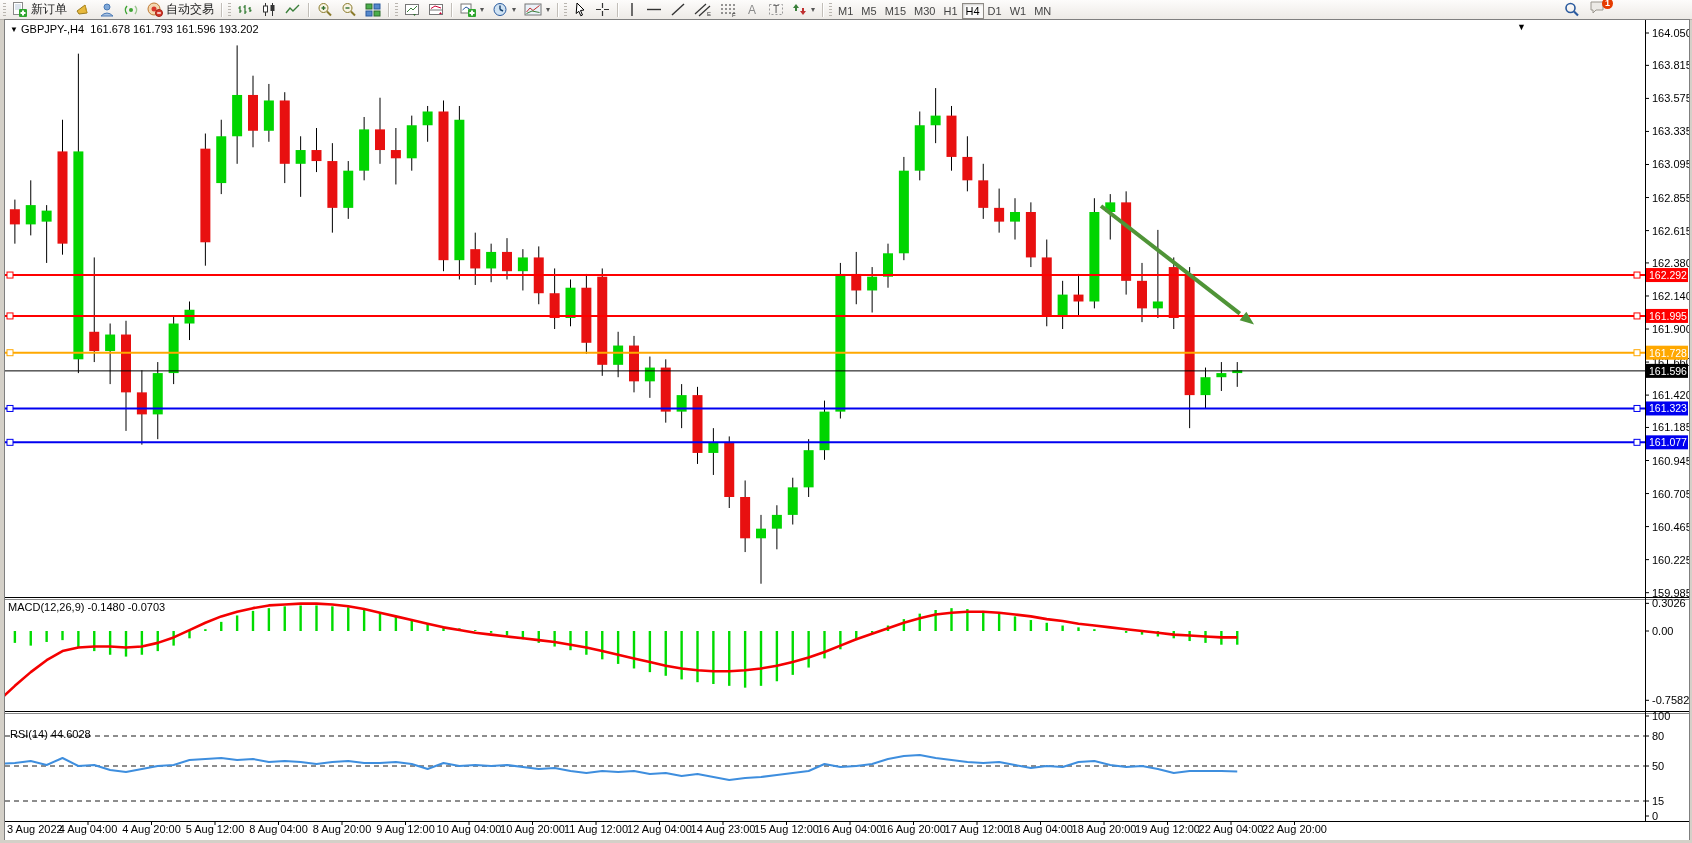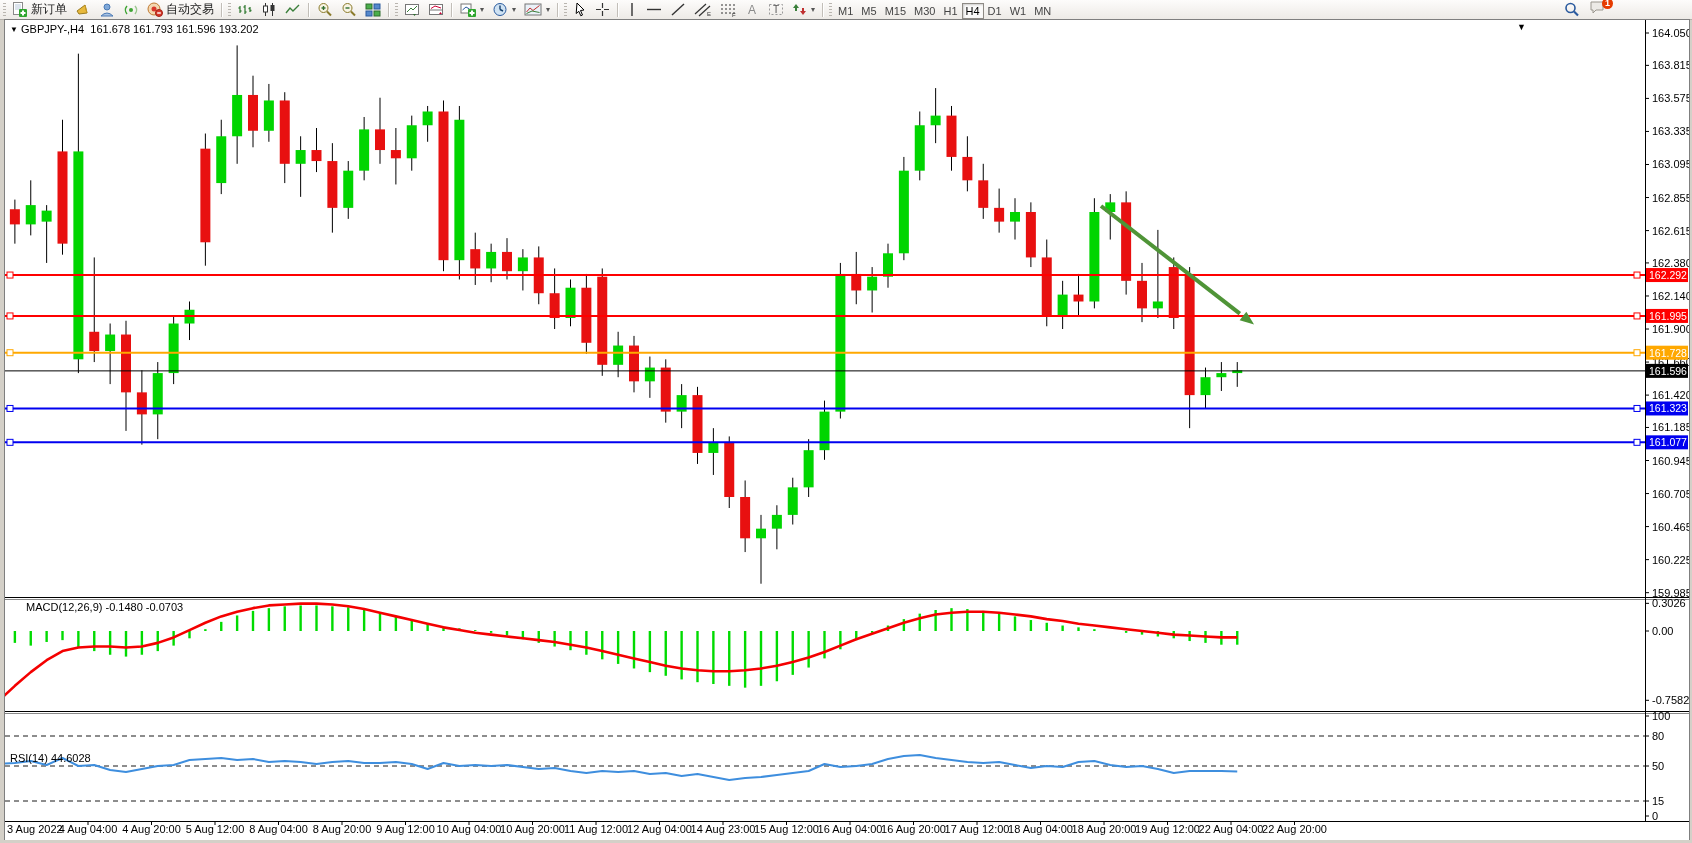--- a/index.html
+++ b/index.html
@@ -24,22 +24,22 @@
   .tb-right{position:absolute;right:86px;top:0;height:19px;display:flex;align-items:center;gap:10px}
   .chatwrap{position:relative}
   .badge{position:absolute;top:-2px;right:-7px;background:#E63B00;color:#fff;
     border-radius:7px;font:bold 9px "Liberation Sans",sans-serif;padding:0 3px;line-height:11px}
   
   .chart{position:absolute;top:19px;left:4px;width:1684px;height:820px;background:#FFF;
     border:1px solid #7F7F7F;border-bottom-width:0}
   .ov{position:absolute;font-size:11px;color:#000;white-space:pre;pointer-events:none}
   .title{left:5px;top:3px}
   .title .tri{font-size:8px;vertical-align:1px}
-  .macdl{left:21px;top:581px}
-  .rsil{left:5px;top:732px}
+  .macdl{left:3px;top:581px}
+  .rsil{left:5px;top:708px}
   .tri2{left:1512px;top:2px;font-size:9px}
 </style>
 </head>
 <body>
 
 <div class="window">
 
   <div class="toolbar">
     <span class="grip"></span>
 

